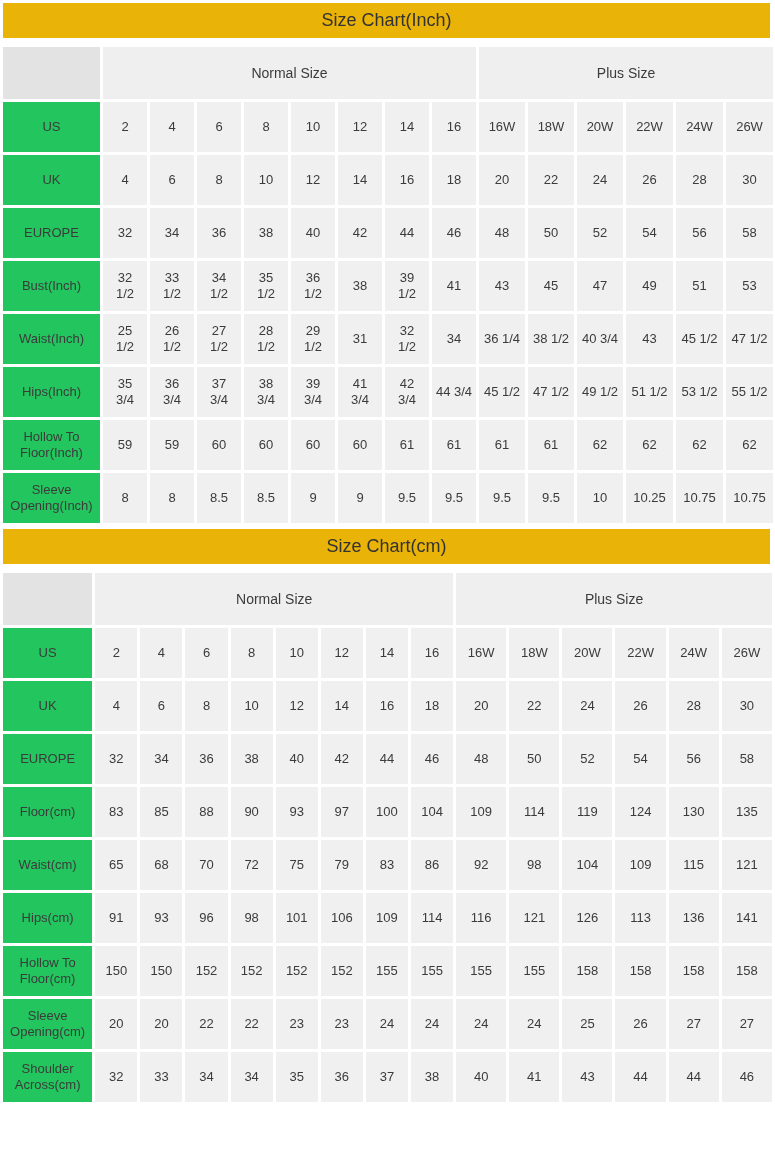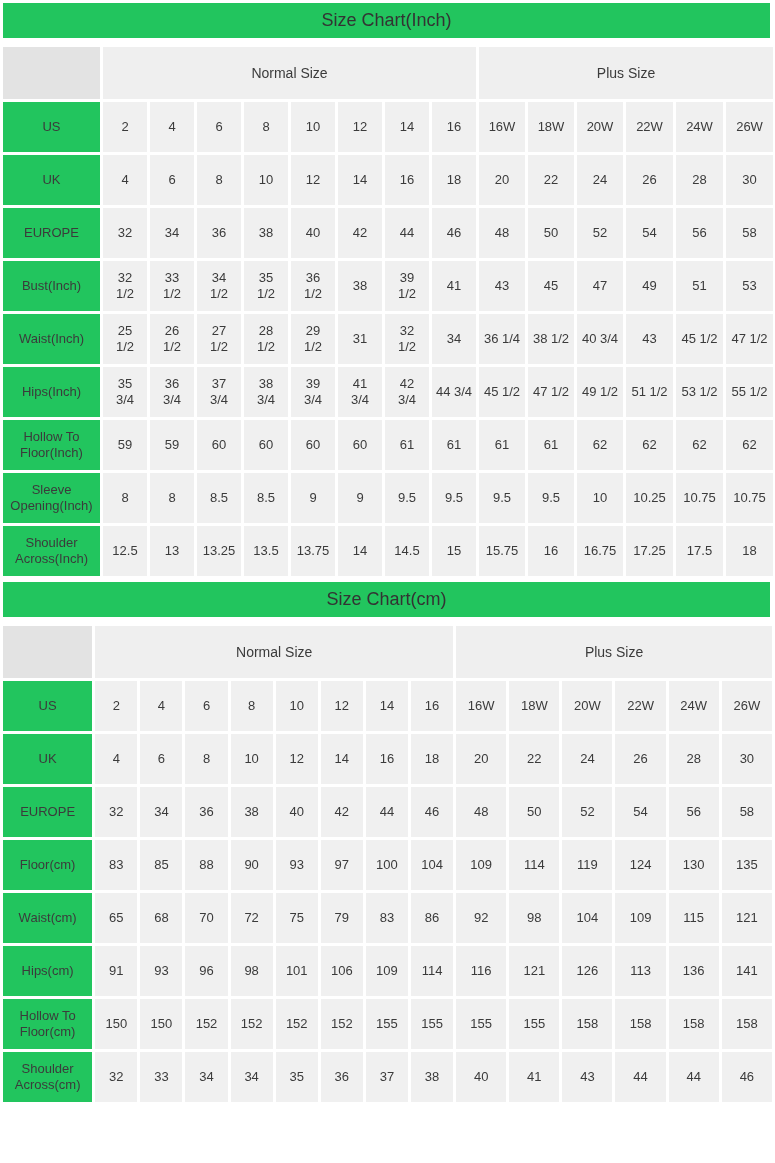--- a/index.html
+++ b/index.html
@@ -9,21 +9,21 @@
     width: 775px;
     font-family: "Liberation Sans", sans-serif;
     color: #3b3b3b;
   }
   .page { width: 775px; }
   .chart { padding-top: 3px; }
   .title-bar {
     height: 35px;
     line-height: 35px;
     margin: 0 5px 6px 3px;
-    background: #22c55e;
+    background: #eab308;
     text-align: center;
     font-size: 18px;
     color: #333333;
   }
   table.size-table {
     width: 775px;
     table-layout: fixed;
     border-collapse: separate;
     border-spacing: 3px;
     background: #ffffff;
@@ -232,37 +232,20 @@
             <td class="size-value">9</td>
             <td class="size-value">9.5</td>
             <td class="size-value">9.5</td>
             <td class="size-value">9.5</td>
             <td class="size-value">9.5</td>
             <td class="size-value">10</td>
             <td class="size-value">10.25</td>
             <td class="size-value">10.75</td>
             <td class="size-value">10.75</td>
           </tr>
-          <tr>
-            <th class="rowlabel">Shoulder Across(Inch)</th>
-            <td class="size-value">12.5</td>
-            <td class="size-value">13</td>
-            <td class="size-value">13.25</td>
-            <td class="size-value">13.5</td>
-            <td class="size-value">13.75</td>
-            <td class="size-value">14</td>
-            <td class="size-value">14.5</td>
-            <td class="size-value">15</td>
-            <td class="size-value">15.75</td>
-            <td class="size-value">16</td>
-            <td class="size-value">16.75</td>
-            <td class="size-value">17.25</td>
-            <td class="size-value">17.5</td>
-            <td class="size-value">18</td>
-          </tr>
         </tbody>
     </table>
   </section>
 
   <section class="chart">
     <div class="title-bar">Size Chart(cm)</div>
     <table class="size-table">
       <colgroup>
           <col style="width: 89px;">
           <col style="width: 42px;">
@@ -401,20 +384,37 @@
             <td class="size-value">155</td>
             <td class="size-value">155</td>
             <td class="size-value">155</td>
             <td class="size-value">155</td>
             <td class="size-value">158</td>
             <td class="size-value">158</td>
             <td class="size-value">158</td>
             <td class="size-value">158</td>
           </tr>
           <tr>
+            <th class="rowlabel">Sleeve Opening(cm)</th>
+            <td class="size-value">20</td>
+            <td class="size-value">20</td>
+            <td class="size-value">22</td>
+            <td class="size-value">22</td>
+            <td class="size-value">23</td>
+            <td class="size-value">23</td>
+            <td class="size-value">24</td>
+            <td class="size-value">24</td>
+            <td class="size-value">24</td>
+            <td class="size-value">24</td>
+            <td class="size-value">25</td>
+            <td class="size-value">26</td>
+            <td class="size-value">27</td>
+            <td class="size-value">27</td>
+          </tr>
+          <tr>
             <th class="rowlabel">Shoulder Across(cm)</th>
             <td class="size-value">32</td>
             <td class="size-value">33</td>
             <td class="size-value">34</td>
             <td class="size-value">34</td>
             <td class="size-value">35</td>
             <td class="size-value">36</td>
             <td class="size-value">37</td>
             <td class="size-value">38</td>
             <td class="size-value">40</td>

